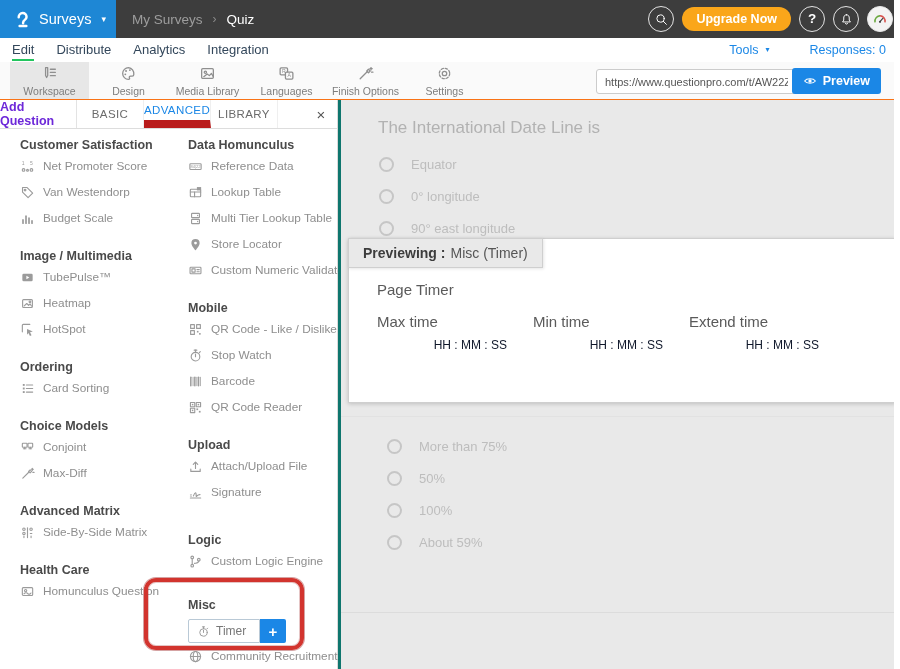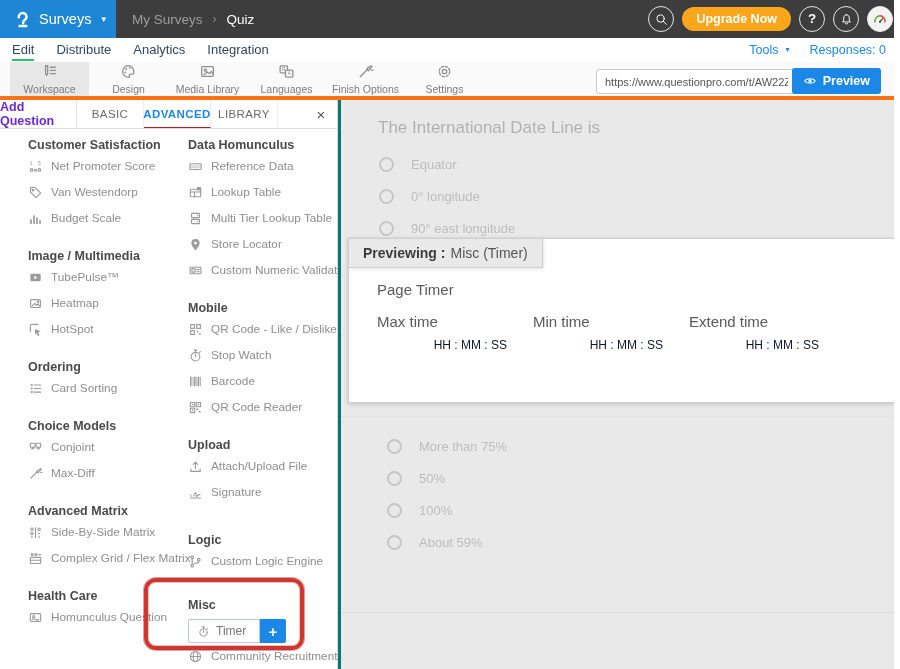--- a/index.html
+++ b/index.html
@@ -22,47 +22,47 @@
   .qmark{font-size:13.5px;font-weight:700;line-height:1}
   .upg{height:24px;background:#faa61a;color:#fff;font-weight:700;font-size:12.5px;border-radius:12px;display:flex;align-items:center;padding:0 14px;cursor:pointer;white-space:nowrap}
   .acct{background:#f3f3f3;border-color:#e8e8e8;color:#444}
   .acct .ic{width:16px;height:16px}
 
   
   .nav{position:absolute;left:0;top:38px;width:900px;height:24px;background:#fff;display:flex;align-items:center;font-size:13px;color:#33475b}
   .nav-item{padding:1px 11px 2px;cursor:pointer;white-space:nowrap}
   .nav-item:first-child{margin-left:1px}
   .nav-item.active span{border-bottom:2px solid #22c55e;padding-bottom:2px}
-  .nav-right{margin-left:auto;display:flex;align-items:flex-end;gap:20px;padding-right:14px;color:#1b87e6;font-size:12.5px}
+  .nav-right{margin-left:auto;display:flex;align-items:flex-end;gap:40px;padding-right:14px;color:#1b87e6;font-size:12.5px}
   .nav-right .caret{font-size:8px;color:#1b87e6}
   .tools{display:flex;align-items:center;gap:4px;cursor:pointer}
   .resp{cursor:pointer}
 
   
-  .tbar{position:absolute;left:0;top:62px;width:900px;height:38px;background:#fafafa;border-bottom:4px solid #f97316;box-sizing:border-box;display:flex;align-items:stretch;padding-left:10px}
+  .tbar{position:absolute;left:0;top:62px;width:900px;height:38px;background:#fafafa;border-bottom:1px solid #f97316;box-sizing:border-box;display:flex;align-items:stretch;padding-left:10px}
   .titem{width:79px;display:flex;flex-direction:column;align-items:center;justify-content:center;gap:3px;color:#7d7d7d;font-size:10.5px;cursor:pointer;white-space:nowrap}
   .titem .tic{width:17px;height:17px;color:#8f8f8f}
   .titem.sel{background:#e7e7e7}
   .url-wrap{position:absolute;left:596px;top:69px;width:221px;height:25px;display:flex;border:1px solid #ccc;border-radius:3px;background:#fff;box-sizing:border-box;align-items:center}
   input.url{flex:1;border:0;outline:0;font-size:11px;color:#555;padding:0 2px 0 8px;font-family:inherit;background:transparent;min-width:0}
   .url-edit{width:26px;height:100%;display:flex;align-items:center;justify-content:center;color:#4a4a4a;cursor:pointer}
   .url-edit .ic{width:12px;height:12px}
   .pv{position:absolute;right:13px;top:68px;height:26px;background:#1b87e6;color:#fff;border-radius:3px;display:flex;align-items:center;gap:6px;padding:0 11px;font-size:12.5px;font-weight:700;cursor:pointer}
   .pv .ic{width:14px;height:14px}
 
   
   .panel{position:absolute;left:0;top:100px;width:338px;height:569px;background:#fff;border-right:1px solid #d9d9d9;box-sizing:border-box}
   .ptabs{position:absolute;left:0;top:0;width:100%;height:29px;border-bottom:1px solid #ddd;display:flex;align-items:stretch;background:#fff;box-sizing:border-box}
   .addq{width:76px;display:flex;align-items:center;justify-content:center;font-weight:700;font-size:12.5px;color:#6d28d9;border-right:1px solid #e3e3e3;cursor:pointer}
   .ptab{width:67px;display:flex;align-items:center;justify-content:center;font-size:11.5px;color:#6b6b6b;border-right:1px solid #efefef;letter-spacing:.4px;cursor:pointer;box-sizing:border-box}
-  .ptab.active{color:#1b87e6;font-weight:700;border-bottom:1px solid #b91c1c}
+  .ptab.active{color:#1b87e6;font-weight:400;border-bottom:8px solid #b91c1c}
   .pclose{margin-left:auto;width:32px;display:flex;align-items:center;justify-content:center;color:#555;font-size:15px;cursor:pointer}
 
   .col{position:absolute;top:29px;padding-top:9px;box-sizing:border-box}
-  #c1{left:0;width:176px;padding-left:28px}
+  #c1{left:0;width:176px;padding-left:20px}
   #c2{left:176px;width:162px;padding-left:12px}
   .grp{margin-top:18px}
   .grp:first-child{margin-top:0}
   .grp.mt28{margin-top:28px}
   .grp.mt24{margin-top:24px}
   .grp.mt0{margin-top:0}
   .ghead{font-size:12.5px;font-weight:700;color:#4a4a4a;height:15px;line-height:15px;white-space:nowrap}
   .ghead:empty{display:none}
   .item{display:flex;align-items:center;height:26px;gap:8px;color:#8e8e8e;font-size:11.8px;white-space:nowrap;cursor:pointer}
   .pic{width:15px;height:15px;flex:0 0 15px;color:#9b9b9b}
@@ -378,32 +378,20 @@
                 <circle cx="4.2" cy="9" r="1.3"></circle>
                 <line x1="4.2" y1="11.8" x2="4.2" y2="13.4"></line>
                 <line x1="8" y1="3" x2="8" y2="13.4"></line>
                 <circle cx="11.8" cy="4.5" r="1.3"></circle>
                 <line x1="11" y1="9" x2="12.6" y2="9"></line>
                 <line x1="11.8" y1="11.8" x2="11.8" y2="13.4"></line>
               </svg>
             </span>
             <span>Side-By-Side Matrix</span>
           </div>
-        <div class="item">
-            <span class="pic">
-              <svg viewBox="0 0 16 16" width="100%" height="100%" fill="none" stroke="currentColor" stroke-width="1.2" stroke-linecap="round" stroke-linejoin="round">
-                <circle cx="4.5" cy="3.8" r="1.1"></circle>
-                <circle cx="8.5" cy="3.8" r="1.1"></circle>
-                <line x1="11.4" y1="3.8" x2="13.5" y2="3.8"></line>
-                <rect x="2.5" y="6.8" width="11" height="6.5" rx=".8"></rect>
-                <line x1="2.5" y1="9.8" x2="13.5" y2="9.8"></line>
-              </svg>
-            </span>
-            <span>Complex Grid / Flex Matrix</span>
-          </div>
       </div>
       <div class="grp">
         <div class="ghead">Health Care</div>
         <div class="item">
             <span class="pic">
               <svg viewBox="0 0 16 16" width="100%" height="100%" fill="none" stroke="currentColor" stroke-width="1.2" stroke-linecap="round" stroke-linejoin="round">
                 <rect x="2.5" y="3.8" width="11" height="8.4" rx="1"></rect>
                 <circle cx="6" cy="7" r="1.2"></circle>
                 <path d="M4.3 10.4c1.5-1.6 3-1.2 4.2 0 1.2 1 2.4.4 3.2-.8"></path>
               </svg>

